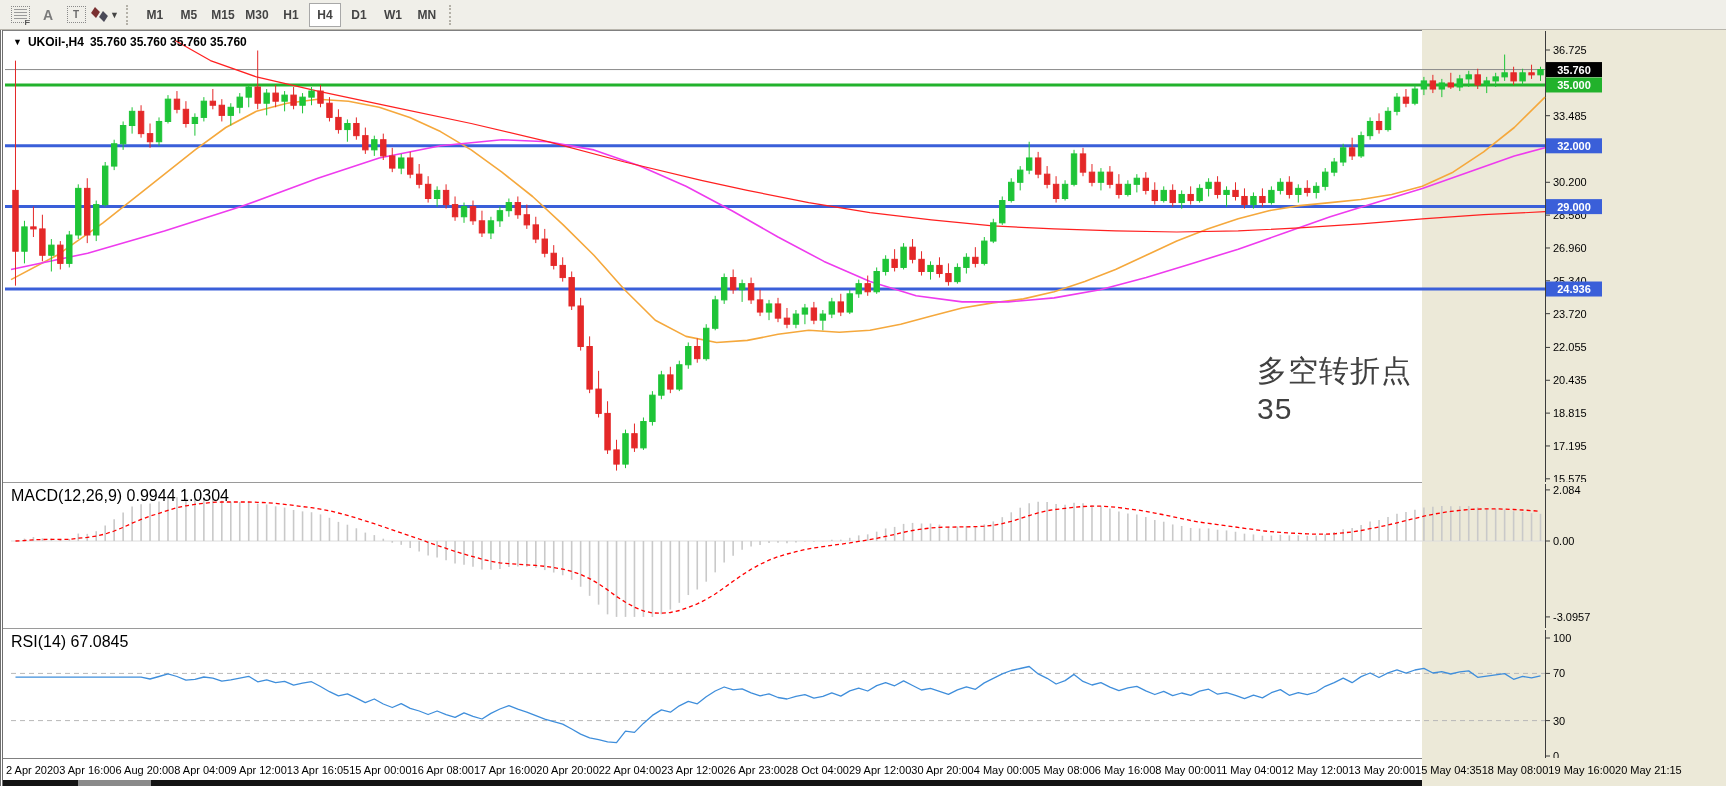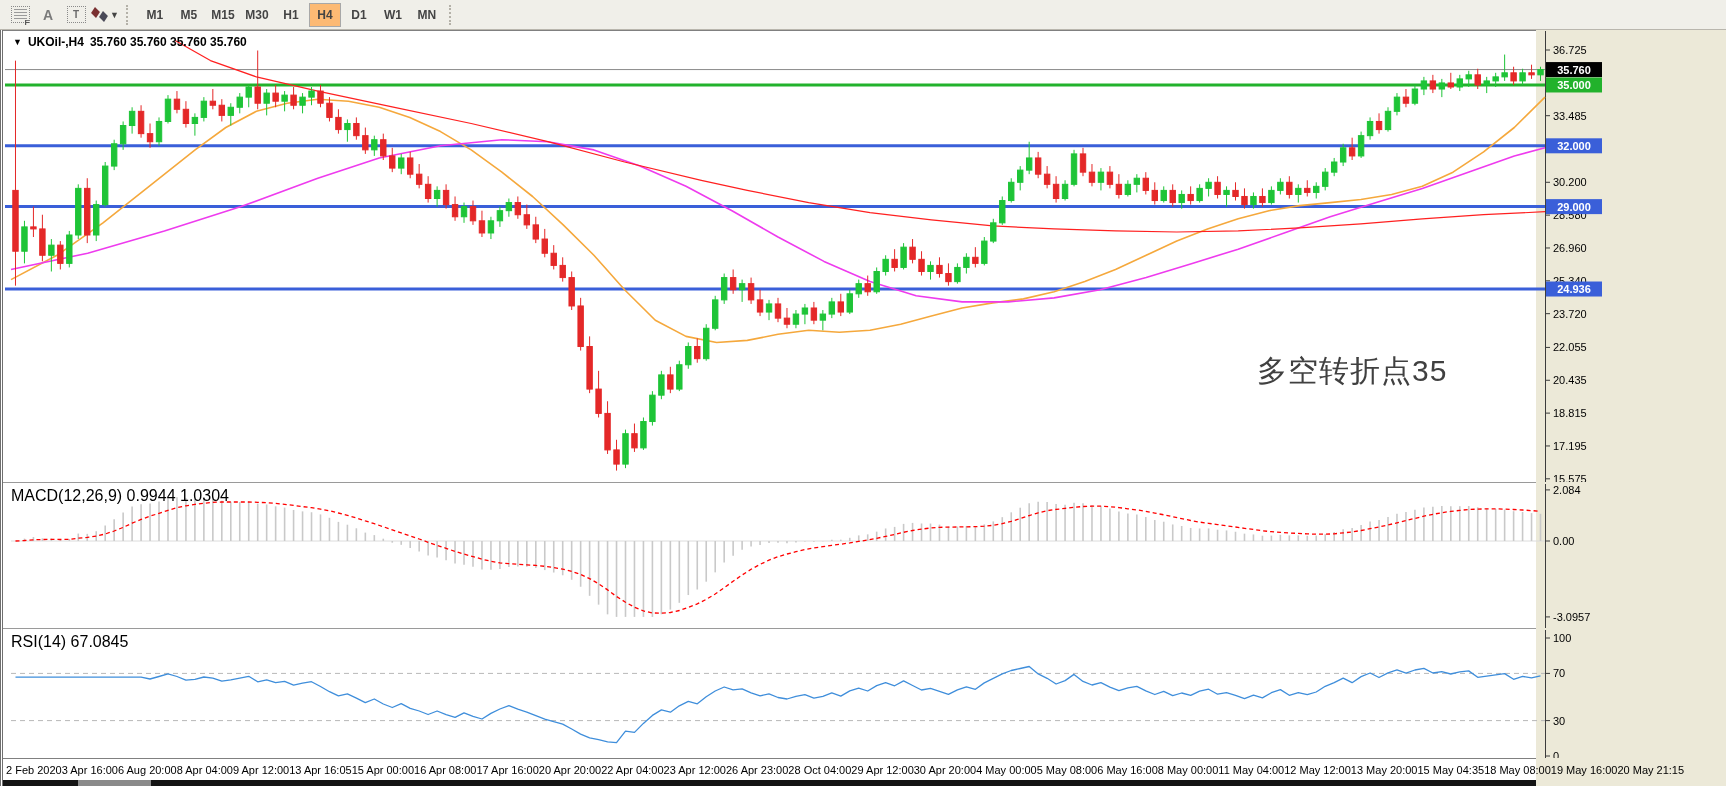--- a/index.html
+++ b/index.html
@@ -3,31 +3,31 @@
 <meta charset="utf-8">
 <style>
   html,body{margin:0;padding:0;width:1726px;height:786px;overflow:hidden;
     font-family:"Liberation Sans","DejaVu Sans",sans-serif;background:#ece9d8;}
   
   #toolbar{height:30px;background:#f0efe9;border-bottom:1px solid #b9b6ad;
     display:flex;align-items:center;padding-left:6px;box-sizing:border-box;}
   .tbtn{display:flex;align-items:center;justify-content:center;height:22px;min-width:24px;
     margin:0 1px;color:#5a5a5a;font-size:12px;font-weight:bold;cursor:default;border:1px solid transparent;}
   .tbtn.tf{min-width:30px;color:#444;font-weight:bold;font-size:12px;}
-  .tbtn.active{background:#fdba74;border:1px solid #a8a8a8;}
+  .tbtn.active{background:#ffffff;border:1px solid #a8a8a8;}
   .grip{width:5px;height:20px;margin:0 5px;border-left:2px dotted #b4b1a8;}
   .icon-box{width:17px;height:15px;border:1px dotted #8a8a8a;position:relative;
     display:flex;align-items:center;justify-content:center;font-size:10px;color:#6a6a6a;}
   .fib-f{position:absolute;right:-1px;bottom:-5px;font-size:8px;color:#555;background:transparent;}
   .fib-lines{width:13px;height:11px;background:
     repeating-linear-gradient(#9a9a9a 0 1px,transparent 1px 3px);}
   .diamond{width:7px;height:7px;transform:rotate(45deg) skew(12deg);display:inline-block;}
   .caret{font-size:9px;color:#444;margin-left:3px;}
   
-  #workspace{width:1536px;background:#fff;border-left:3px double #6f6f6f;box-sizing:border-box;}
+  #workspace{width:1422px;background:#fff;border-left:3px double #6f6f6f;box-sizing:border-box;}
   .panel{position:relative;background:#fff;}
   #chart-panel{height:451px;border-top:1px solid #808080;}
   .splitter{height:2px;background:#d6d3ca;border-top:1px solid #9a9a9a;border-bottom:1px solid #fff;box-sizing:border-box;}
   #macd-panel{height:144px;}
   #rsi-panel{height:128px;}
   svg{position:absolute;left:0;top:0;}
   .pane-label{position:absolute;left:8px;top:3px;font-size:16px;color:#000;z-index:5;white-space:pre;}
   #chart-title{position:absolute;left:10px;top:4px;font-size:12px;font-weight:bold;color:#000;z-index:5;display:flex;align-items:center;gap:6px;}
   #chart-title .tri{font-size:9px;}
   #annotation{position:absolute;left:1254px;top:320px;font-size:30px;color:#404040;z-index:6;
@@ -682,21 +682,21 @@
         <text x="1550" y="47.400000000000006" font-size="11" font-family="Liberation Sans, DejaVu Sans, sans-serif" fill="#000">70</text>
         <line x1="1542" y1="90.6" x2="1547" y2="90.6" stroke="#3c3c3c"></line>
         <text x="1550" y="94.6" font-size="11" font-family="Liberation Sans, DejaVu Sans, sans-serif" fill="#000">30</text>
         <line x1="1542" y1="126" x2="1547" y2="126" stroke="#3c3c3c"></line>
         <text x="1550" y="130" font-size="11" font-family="Liberation Sans, DejaVu Sans, sans-serif" fill="#000">0</text>
       </svg>
     <div class="pane-label"><span>RSI(14)</span> <span>67.0845</span></div>
   </div>
 
   <div id="date-axis">
-      <span>2 Feb 2020</span>
+      <span>2 Apr 2020</span>
       <span>3 Apr 16:00</span>
       <span>6 Aug 20:00</span>
       <span>8 Apr 04:00</span>
       <span>9 Apr 12:00</span>
       <span>13 Apr 16:05</span>
       <span>15 Apr 00:00</span>
       <span>16 Apr 08:00</span>
       <span>17 Apr 16:00</span>
       <span>20 Apr 20:00</span>
       <span>22 Apr 04:00</span>

